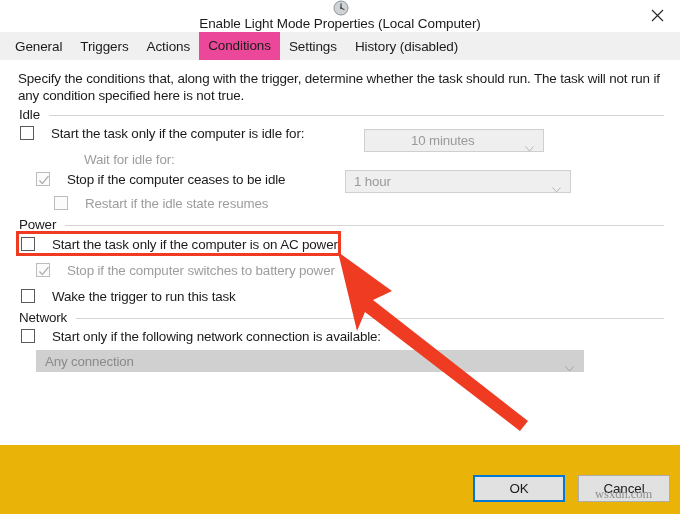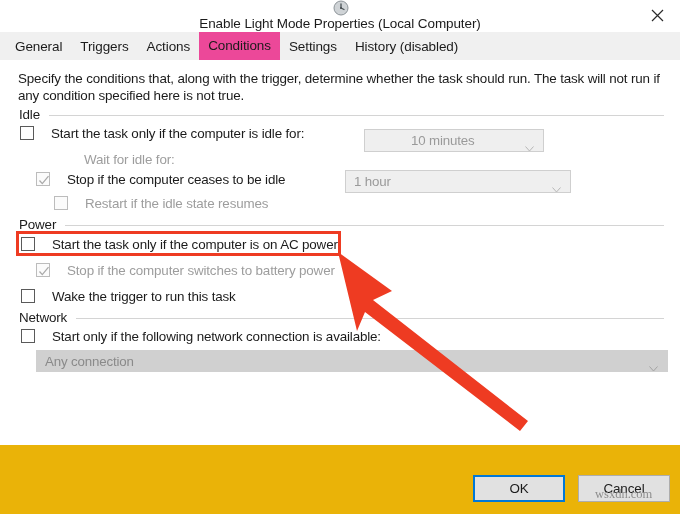--- a/index.html
+++ b/index.html
@@ -368,21 +368,21 @@
     <div class="group-head" style="top:249px;">
       <span class="gl">Network</span>
       <span class="rule"></span>
     </div>
 
     <div class="cbrow" style="left:21px; top:267px;">
       <span class="cbox"></span>
       <span class="cblabel">Start only if the following network connection is available:</span>
     </div>
 
-    <div class="combo wide" style="left:36px; top:290px; width:632px; height:22px;">
+    <div class="combo wide" style="left:36px; top:290px; width:548px; height:22px;">
       <span class="ctext">Any connection</span>
       <span class="carrow">
         <svg width="9" height="6" viewBox="0 0 9 6">
             <path d="M0.5 0.5 L4.5 5 L8.5 0.5" fill="none" stroke="#a3a3a3" stroke-width="1"></path>
           </svg>
       </span>
     </div>
 
   </div>
 

